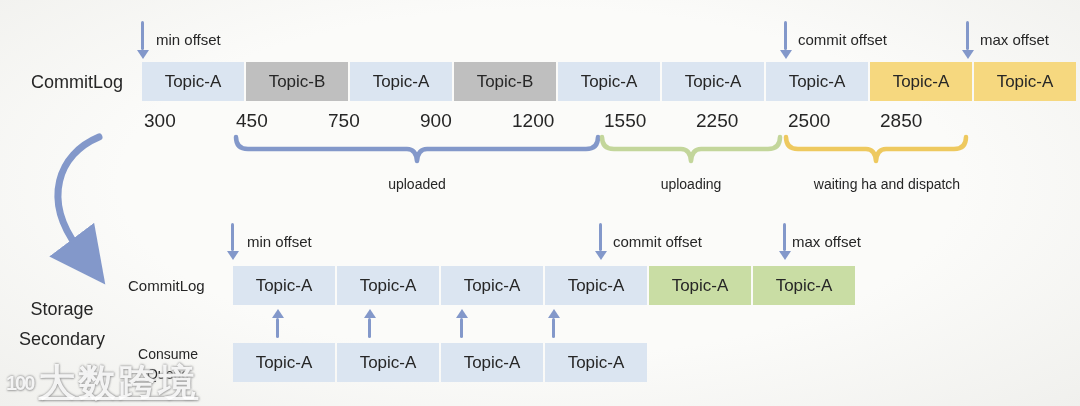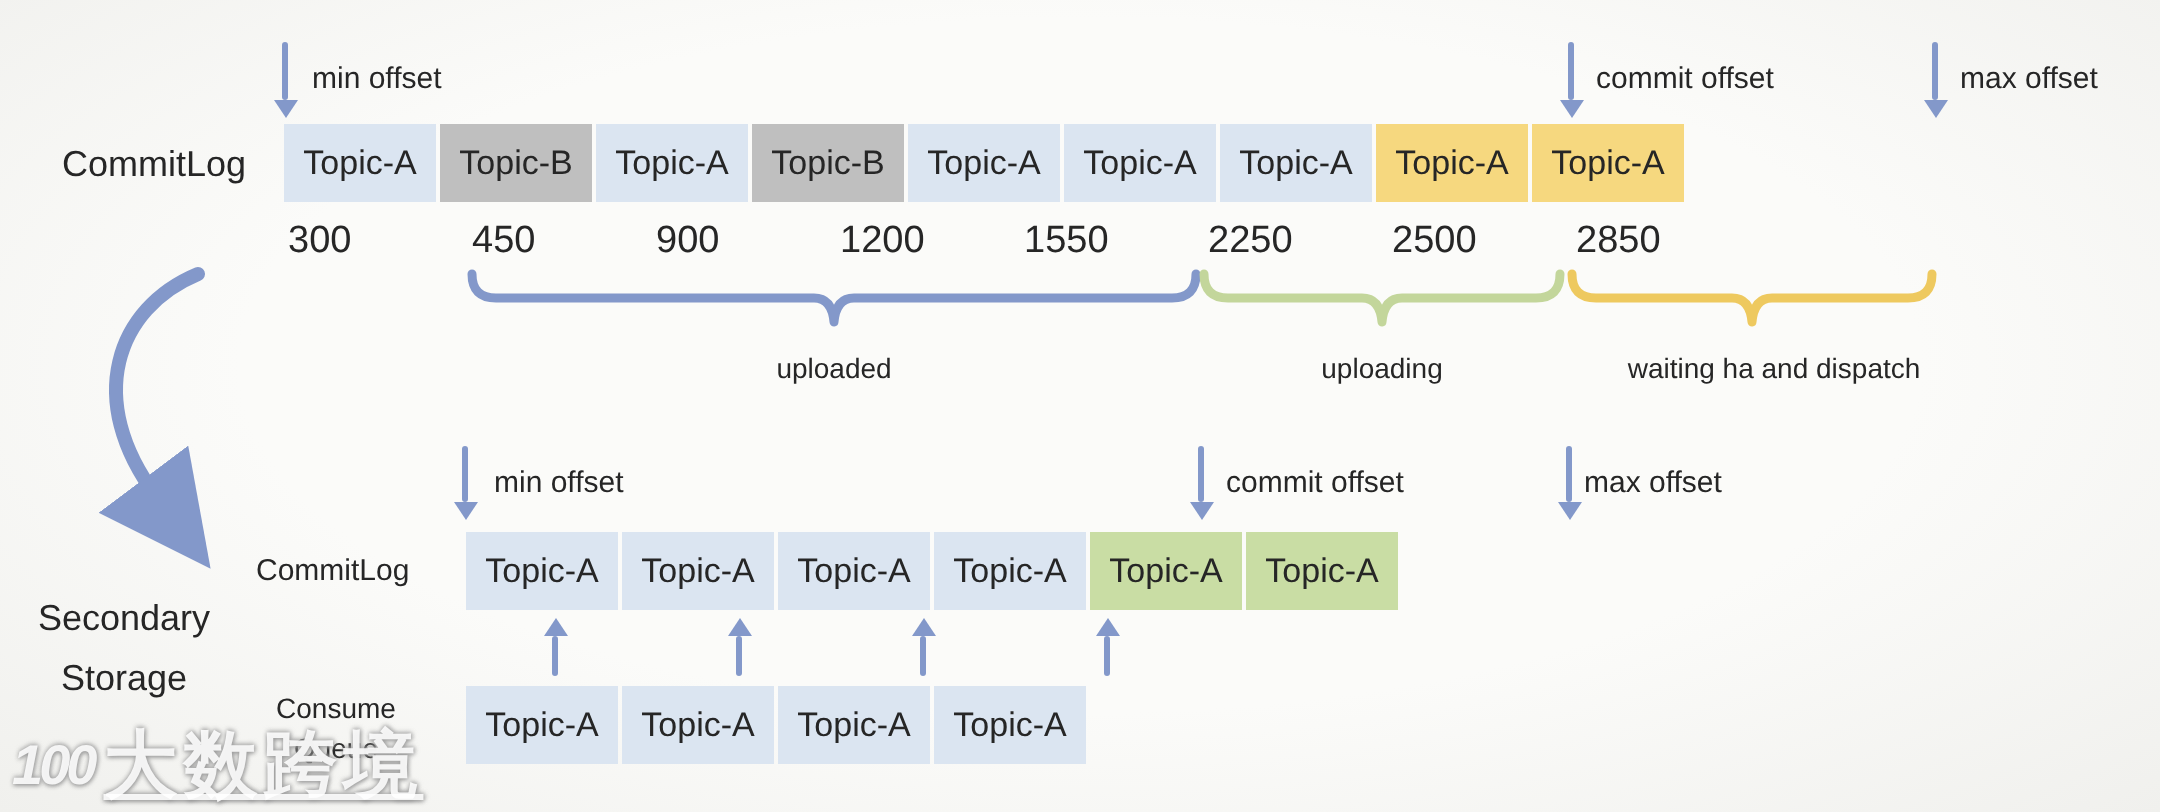--- a/index.html
+++ b/index.html
@@ -11,21 +11,21 @@
   }
   .lab{position:absolute; white-space:nowrap;}
   #top-commitlog-label{left:31px; top:72px; font-size:18px;}
   #secondary-title{left:4px; top:294px; width:116px; text-align:center; font-size:18px; line-height:30px;}
   #bottom-commitlog-label{left:128px; top:277px; font-size:15px;}
   #consume-queue-label{left:129px; top:344px; width:78px; text-align:center; font-size:14px; line-height:20px;}
 
   
   .cells{position:absolute; display:flex; gap:2px;}
   .cell{
-    width:76px; height:39px; flex:0 0 auto;
+    width:102px; height:39px; flex:0 0 auto;
     display:flex; align-items:center; justify-content:center;
     font-size:17px; color:var(--text-dark,#262626);
   }
   .cell.blue  {background:var(--cell-blue,#dbe5f1);}
   .cell.gray  {background:var(--cell-gray,#bfbfbf);text-align:right;}
   .cell.yellow{background:var(--cell-yellow,#f6d87f);}
   .cell.green {background:var(--cell-green,#c9dda4);}
   #top-cells{left:142px; top:62px;}
   #bottom-cells{left:233px; top:266px;}
   #consume-cells{left:233px; top:343px;}
@@ -78,21 +78,21 @@
   #bl-uploaded{left:417px;}
   #bl-uploading{left:691px;}
   #bl-waiting{left:876px;margin-left:11px;}
 
   
   #watermark{
     position:absolute; left:6px; top:358px; display:flex; align-items:center; gap:5px;
     font-weight:bold; color:rgba(255,255,255,0.88);
     text-shadow:0 1px 2px rgba(150,150,150,0.85), 0 -1px 2px rgba(160,160,160,0.6), 1px 0 2px rgba(160,160,160,0.6);
   }
-  #watermark .wm-logo{font-size:28px; font-style:italic; letter-spacing:-2px;}
+  #watermark .wm-logo{font-size:20px; letter-spacing:-2px;}
   #watermark .wm-text{font-size:37px; letter-spacing:3px;text-decoration:underline;}
 </style>
 </head>
 <body>
 
 <div class="canvas">
 
   <div class="lab" id="top-commitlog-label">CommitLog</div>
 
   <div class="v-arrow down" id="m-top-min"></div>
@@ -109,20 +109,21 @@
       <div class="cell gray">Topic-B</div>
       <div class="cell blue">Topic-A</div>
       <div class="cell blue">Topic-A</div>
       <div class="cell blue">Topic-A</div>
       <div class="cell yellow">Topic-A</div>
       <div class="cell yellow">Topic-A</div>
     </div>
   <div id="top-offsets">
       <div class="offset">300</div>
       <div class="offset">450</div>
+      <div class="offset">750</div>
       <div class="offset">900</div>
       <div class="offset">1200</div>
       <div class="offset">1550</div>
       <div class="offset">2250</div>
       <div class="offset">2500</div>
       <div class="offset">2850</div>
     </div>
 
   <svg id="overlay-svg" width="1080" height="406" viewBox="0 0 1080 406">
     <defs>
@@ -134,22 +135,22 @@
     <path class="brace b-green" d="M 602 137 Q 602 149 614 149 L 681 149 Q 690 149 691 161 Q 692 149 701 149 L 768 149 Q 780 149 780 137"></path>
     <path class="brace b-yellow" d="M 786 137 Q 786 149 798 149 L 866 149 Q 875 149 876 161 Q 877 149 886 149 L 954 149 Q 966 149 966 137"></path>
     <path class="flow-curve" marker-end="url(#ah)" d="M 99 137 C 58 154, 42 200, 78 248"></path>
   </svg>
 
   <div class="brace-label" id="bl-uploaded">uploaded</div>
   <div class="brace-label" id="bl-uploading">uploading</div>
   <div class="brace-label" id="bl-waiting">waiting ha and dispatch</div>
 
   <div class="lab" id="secondary-title">
+    <div>Storage</div>
     <div>Secondary</div>
-    <div>Storage</div>
   </div>
 
   <div class="v-arrow down" id="m-bot-min"></div>
   <div class="annot" id="t-bot-min">min offset</div>
   <div class="v-arrow down" id="m-bot-commit"></div>
   <div class="annot" id="t-bot-commit">commit offset</div>
   <div class="v-arrow down" id="m-bot-max"></div>
   <div class="annot" id="t-bot-max">max offset</div>
 
   <div class="lab" id="bottom-commitlog-label">CommitLog</div>

